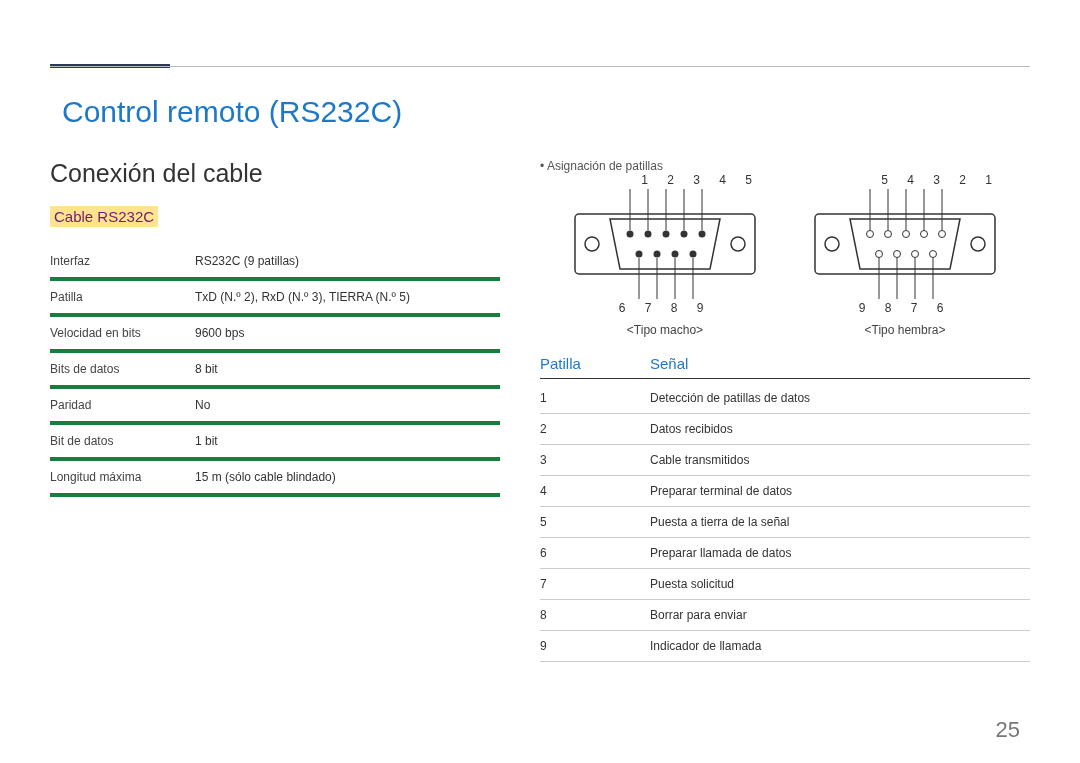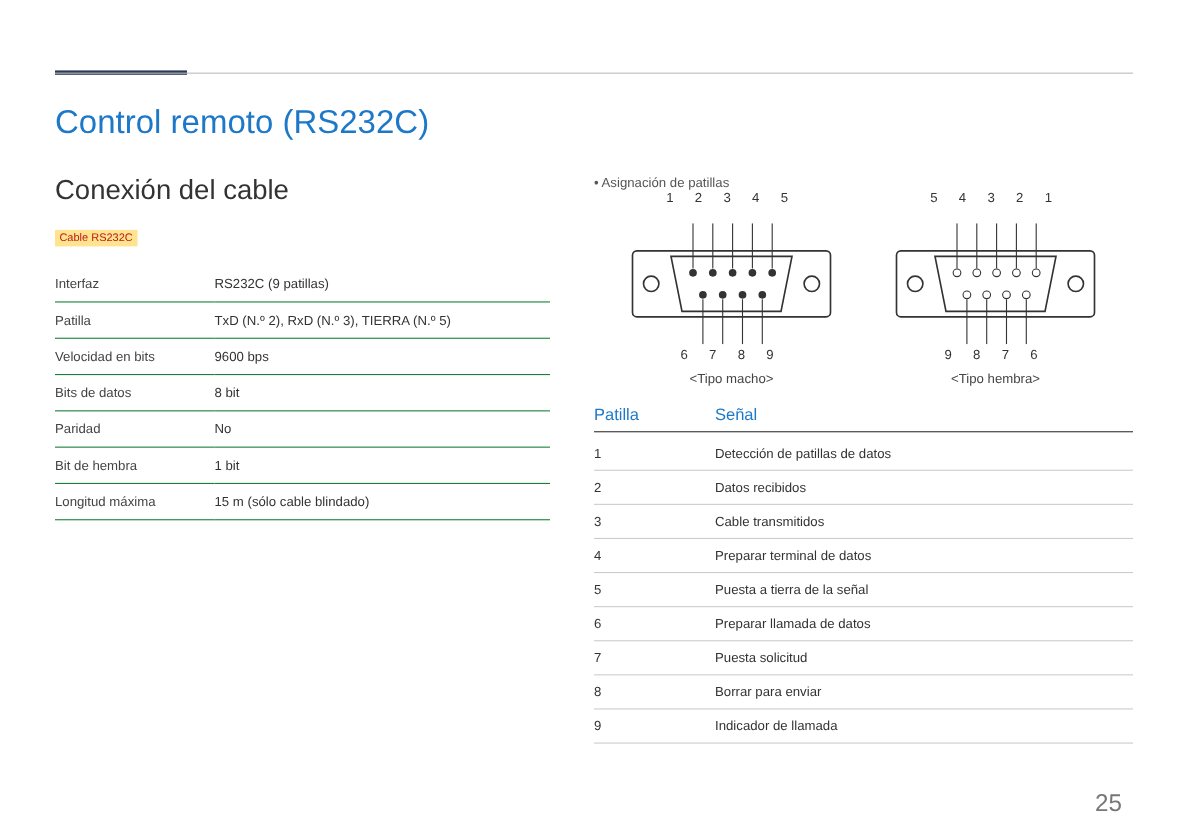--- a/index.html
+++ b/index.html
@@ -13,36 +13,37 @@
     padding: 40px 50px 30px 50px;
   }
   .top-rule { position:absolute; top:66px; left:50px; right:50px; border-top:1px solid #bbb; }
   .top-bold { position:absolute; top:64px; left:50px; width:120px; border-top:4px solid #2b3a56; }
   .page-title {
     font-size: 30px;
     font-weight: 400;
     color: #1d78c8;
     margin-top: 55px;
     margin-bottom: 30px;
+    margin-left: 12px;
   }
   .columns { display:flex; gap: 40px; }
   .col-left { flex: 0 0 450px; }
   .col-right { flex: 1; }
   .subtitle { font-size: 25px; color:#333; font-weight:400; margin-bottom: 18px; }
-  .subhead { font-size: 10px; color:#b91c1c; background: #ffe38f; display:inline-block; padding: 2px 4px; margin-bottom: 18px; }
+  .subhead { font-size: 15px; color:#701a75; background: #ffe38f; display:inline-block; padding: 2px 4px; margin-bottom: 18px; }
   .spec-table { width:100%; border-collapse:collapse; font-size:12px; }
-  .spec-table td { padding: 9px 0; border-bottom:1px solid #15803d; }
+  .spec-table td { padding: 9px 0; border-bottom:4px solid #15803d; }
   .spec-table td:first-child { width: 145px; color:#444; }
   .bullet-row { font-size:12px; color:#555; }
   .bullet-row::before { content:"•  "; }
   .diagrams { display:flex; gap:50px; justify-content:center; margin-bottom:18px; }
   .diagram-wrap { text-align:center; }
   .diagram-wrap svg { display:block; margin:0 auto; }
   .top-nums, .bot-nums { font-size:12px; letter-spacing:8px; color:#333; }
-  .top-nums { margin-bottom:16px; }
+  .top-nums { margin-bottom:2px;text-align:right; }
   .bot-nums { margin-top:2px; }
   .caption { font-size:12px; color:#444; margin-top:8px; }
   .signal-head { display:flex; font-size:15px; color:#1d78c8; border-bottom:1px solid #333; padding-bottom:6px; margin-bottom:4px; }
   .signal-head .c1 { width:110px; }
   .signal-table { width:100%; border-collapse:collapse; font-size:12px; }
   .signal-table td { padding:8px 0; border-bottom:1px solid #ccc; }
   .signal-table td:first-child { width:110px; }
   .page-num { position:absolute; bottom:20px; right:60px; font-size:22px; color:#777; }
 </style>
 </head>
@@ -74,21 +75,21 @@
           </tr>
         <tr>
             <td>Bits de datos</td>
             <td>8 bit</td>
           </tr>
         <tr>
             <td>Paridad</td>
             <td>No</td>
           </tr>
         <tr>
-            <td>Bit de hembra</td>
+            <td>Bit de datos</td>
             <td>1 bit</td>
           </tr>
         <tr>
             <td>Longitud máxima</td>
             <td>15 m (sólo cable blindado)</td>
           </tr>
       </tbody>
     </table>
   </div>
 

